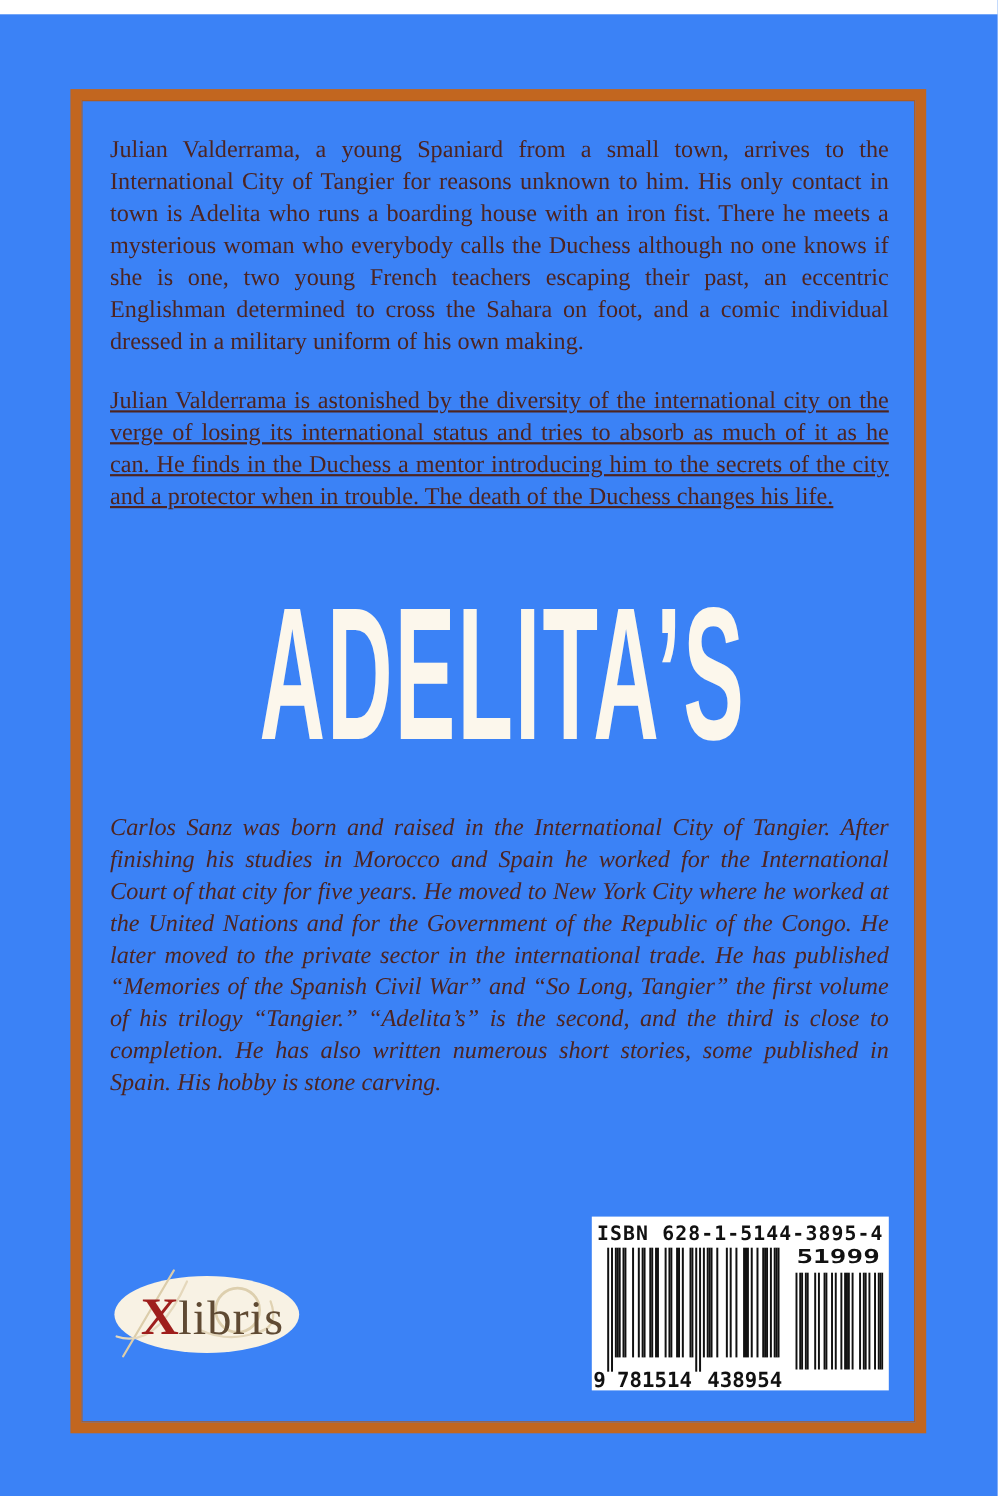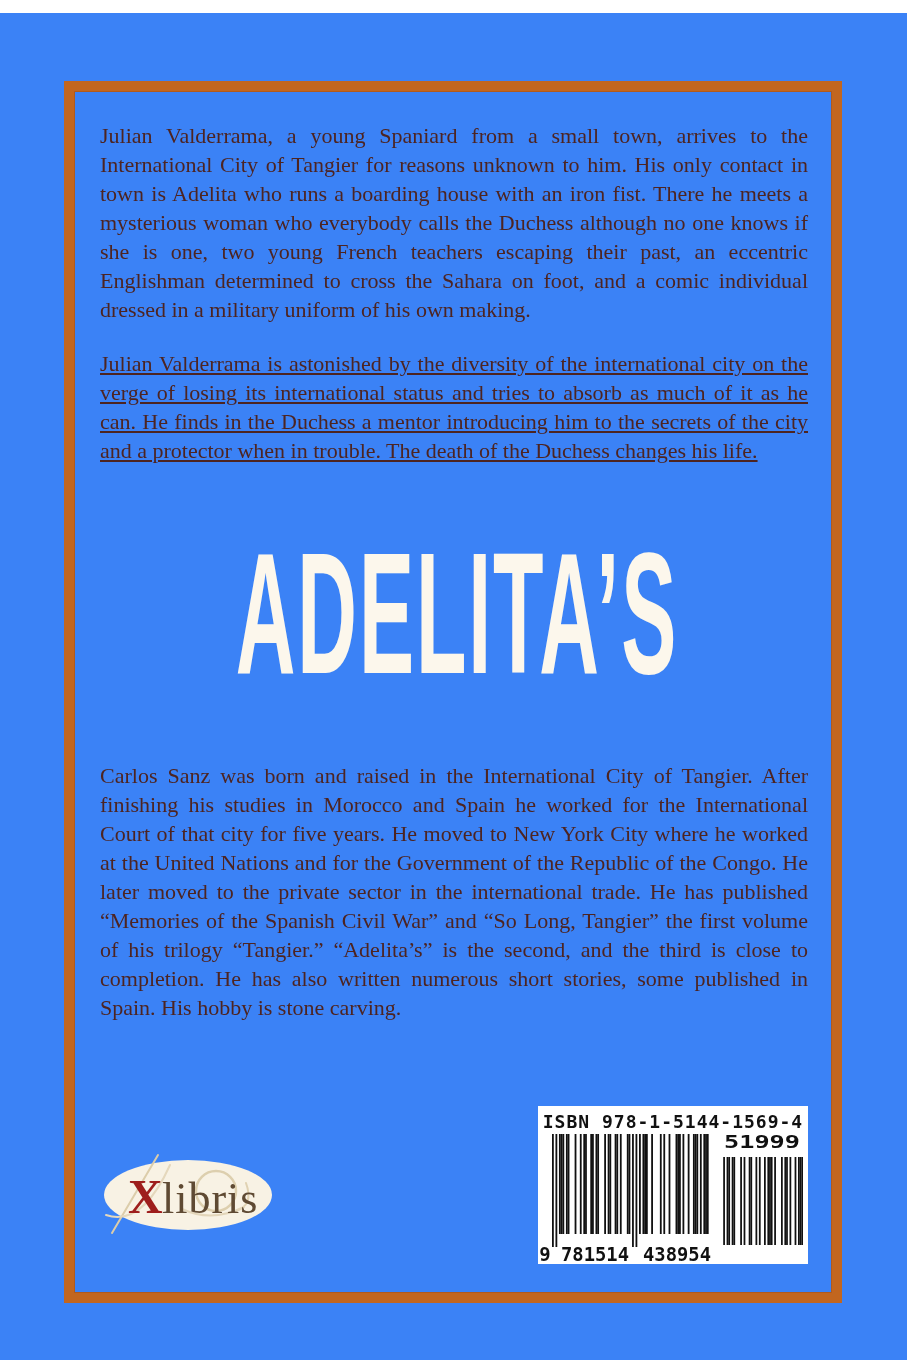--- a/index.html
+++ b/index.html
@@ -21,21 +21,21 @@
   }
   .para{
     position:absolute;
     left:100px;width:708px;
     font-size:22px;line-height:29px;
     color:#4d2421;
     text-align:justify;
   }
   .para-1{top:108px;}
   .para-2{top:336px;text-decoration:underline;}
-  .para-bio{top:748px;}
+  .para-bio{top:724px;font-style:italic;}
   .title-text{
     position:absolute;
     top:514px;left:0;width:907px;
     text-align:center;
     font-family:"Liberation Sans", sans-serif;
     font-weight:bold;
     font-size:172px;line-height:1;
     letter-spacing:4px;
     color:#fcf7ec;
     transform:scaleX(0.48);
@@ -101,21 +101,21 @@
       <path d="M8 62 Q 44 74 72 12" stroke="#e5d8bc" stroke-width="2"></path>
       <circle cx="118" cy="38" r="20" stroke="#ddcfae" stroke-width="2.5"></circle>
       <path d="M138 58 q 18 -6 10 -28" stroke="#e0d2b2" stroke-width="2"></path>
       <path d="M84 56 q 30 14 62 -2" stroke="#e3d6ba" stroke-width="2"></path>
     </g>
     <text x="30" y="60" font-family="Liberation Serif, serif" font-weight="bold" font-size="48" fill="#9e1e1c">X</text>
     <text x="64" y="60" font-family="Liberation Serif, serif" font-size="44" fill="#5f4a33" letter-spacing="1">libris</text>
   </svg>
 
   <div class="barcode-box">
-    <div class="isbn-label">ISBN 978-1-5144-1569-4</div>
+    <div class="isbn-label">ISBN 628-1-5144-3895-4</div>
 
     <svg class="ean13-svg" id="ean13-svg" width="186" height="132">
       <text class="bar-digit" x="7" y="127" text-anchor="middle">9</text>
       <text class="bar-digit" x="23" y="127" textLength="68" lengthAdjust="spacingAndGlyphs">781514</text>
       <text class="bar-digit" x="105" y="127" textLength="68" lengthAdjust="spacingAndGlyphs">438954</text>
     <rect x="14.00" y="0" width="1.80" height="113" fill="#111111"></rect>
         <rect x="17.48" y="0" width="1.80" height="113" fill="#111111"></rect>
         <rect x="20.96" y="0" width="1.80" height="100" fill="#111111"></rect>
         <rect x="22.70" y="0" width="1.80" height="100" fill="#111111"></rect>
         <rect x="24.44" y="0" width="1.80" height="100" fill="#111111"></rect>

